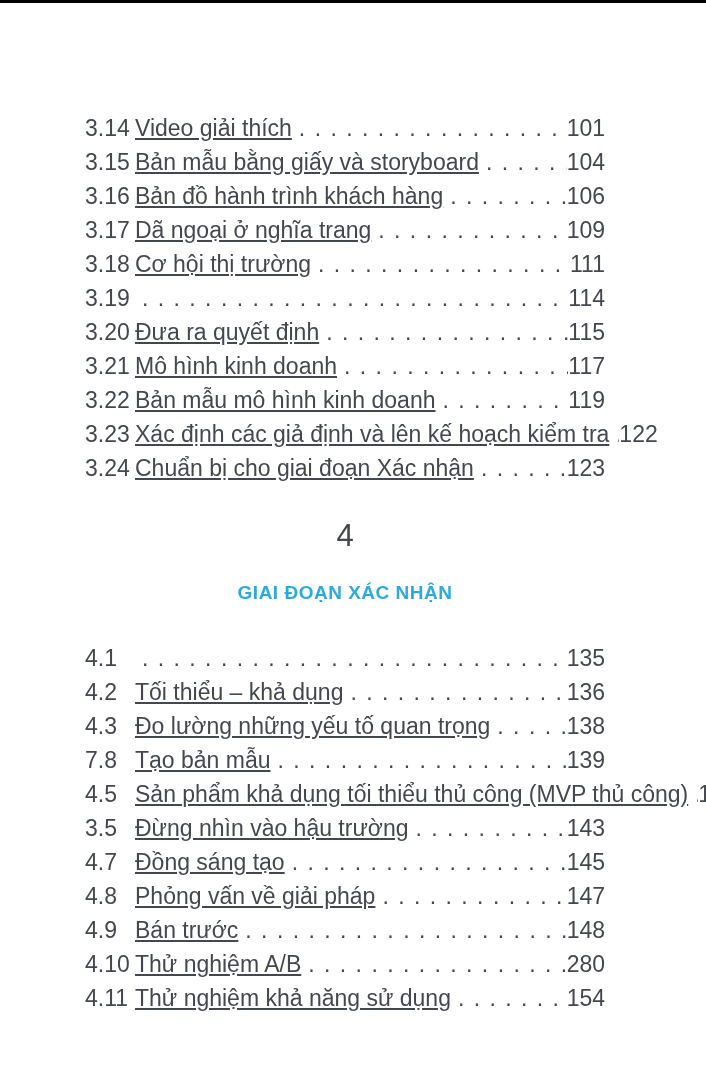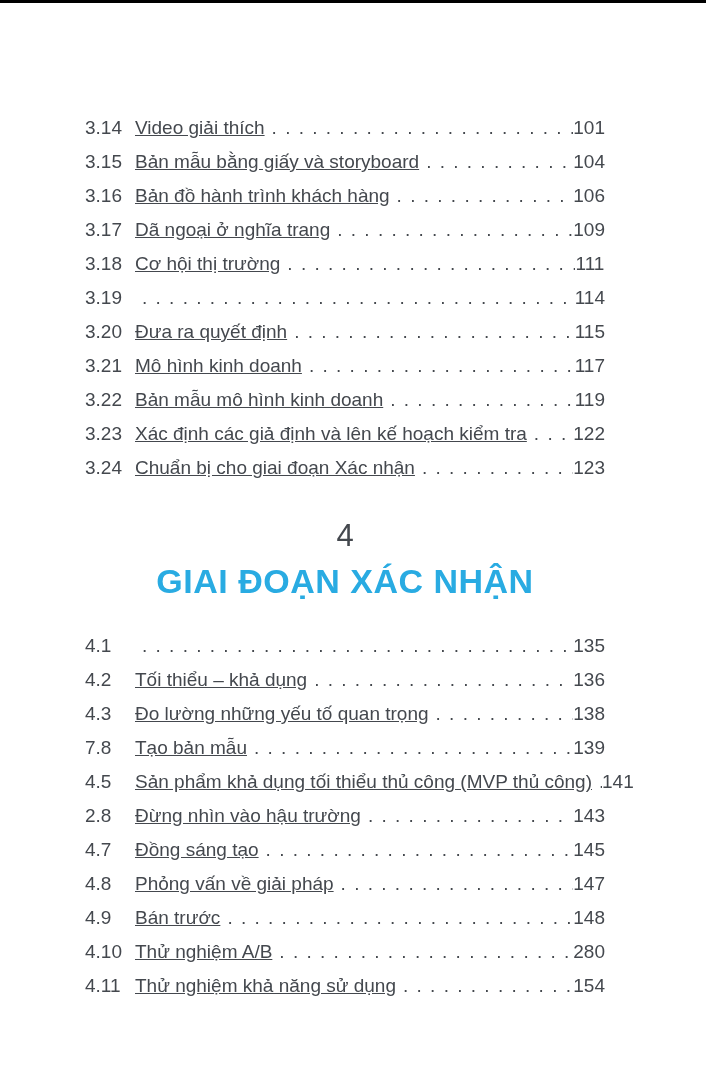--- a/index.html
+++ b/index.html
@@ -24,21 +24,21 @@
   .page {
     box-sizing: border-box;
     width: 706px;
     padding: 111px 101px 0 85px;
   }
   .toc-row {
     display: flex;
     align-items: baseline;
     height: 34px;
     line-height: 34px;
-    font-size: 19px;
+    font-size: 23px;
     white-space: nowrap;
   }
   .toc-num { flex: 0 0 50px; }
   .toc-title { flex: 0 0 auto; text-decoration: underline; }
   .toc-leader {
     flex: 1 1 auto;
     min-width: 0;
     overflow: hidden;
     white-space: nowrap;
     padding-left: 7px;
@@ -55,22 +55,22 @@
     margin-top: 30px;
     margin-bottom: 30px;
   }
   .chapter-number {
     font-size: 31px;
     line-height: 42px;
     font-weight: normal;
     color: var(--text);
   }
   .chapter-title {
-    margin-top: 6px;
-    font-size: 34px;
+    margin-top: 18px;
+    font-size: 19px;
     line-height: 36px;
     font-weight: bold;
     letter-spacing: 0.5px;
     color: var(--accent);
   }
 </style>
 </head>
 <body>
 
 <div class="top-bar" style="background: rgb(0, 0, 0);"></div>
@@ -174,21 +174,21 @@
         <span class="toc-leader">. . . . . . . . . . . . . . . . . . . . . . . . . . . . . . . . . . . . . . . . . . . . . . . . . . . . . . . . . . . .</span>
         <span class="toc-page">139</span>
       </div>
       <div class="toc-row">
         <span class="toc-num">4.5</span>
         <span class="toc-title">Sản phẩm khả dụng tối thiểu thủ công (MVP thủ công)</span>
         <span class="toc-leader">. . . . . . . . . . . . . . . . . . . . . . . . . . . . . . . . . . . . . . . . . . . . . . . . . . . . . . . . . . . .</span>
         <span class="toc-page">141</span>
       </div>
       <div class="toc-row">
-        <span class="toc-num">2.8</span>
+        <span class="toc-num">3.5</span>
         <span class="toc-title">Đừng nhìn vào hậu trường</span>
         <span class="toc-leader">. . . . . . . . . . . . . . . . . . . . . . . . . . . . . . . . . . . . . . . . . . . . . . . . . . . . . . . . . . . .</span>
         <span class="toc-page">143</span>
       </div>
       <div class="toc-row">
         <span class="toc-num">4.7</span>
         <span class="toc-title">Đồng sáng tạo</span>
         <span class="toc-leader">. . . . . . . . . . . . . . . . . . . . . . . . . . . . . . . . . . . . . . . . . . . . . . . . . . . . . . . . . . . .</span>
         <span class="toc-page">145</span>
       </div>

